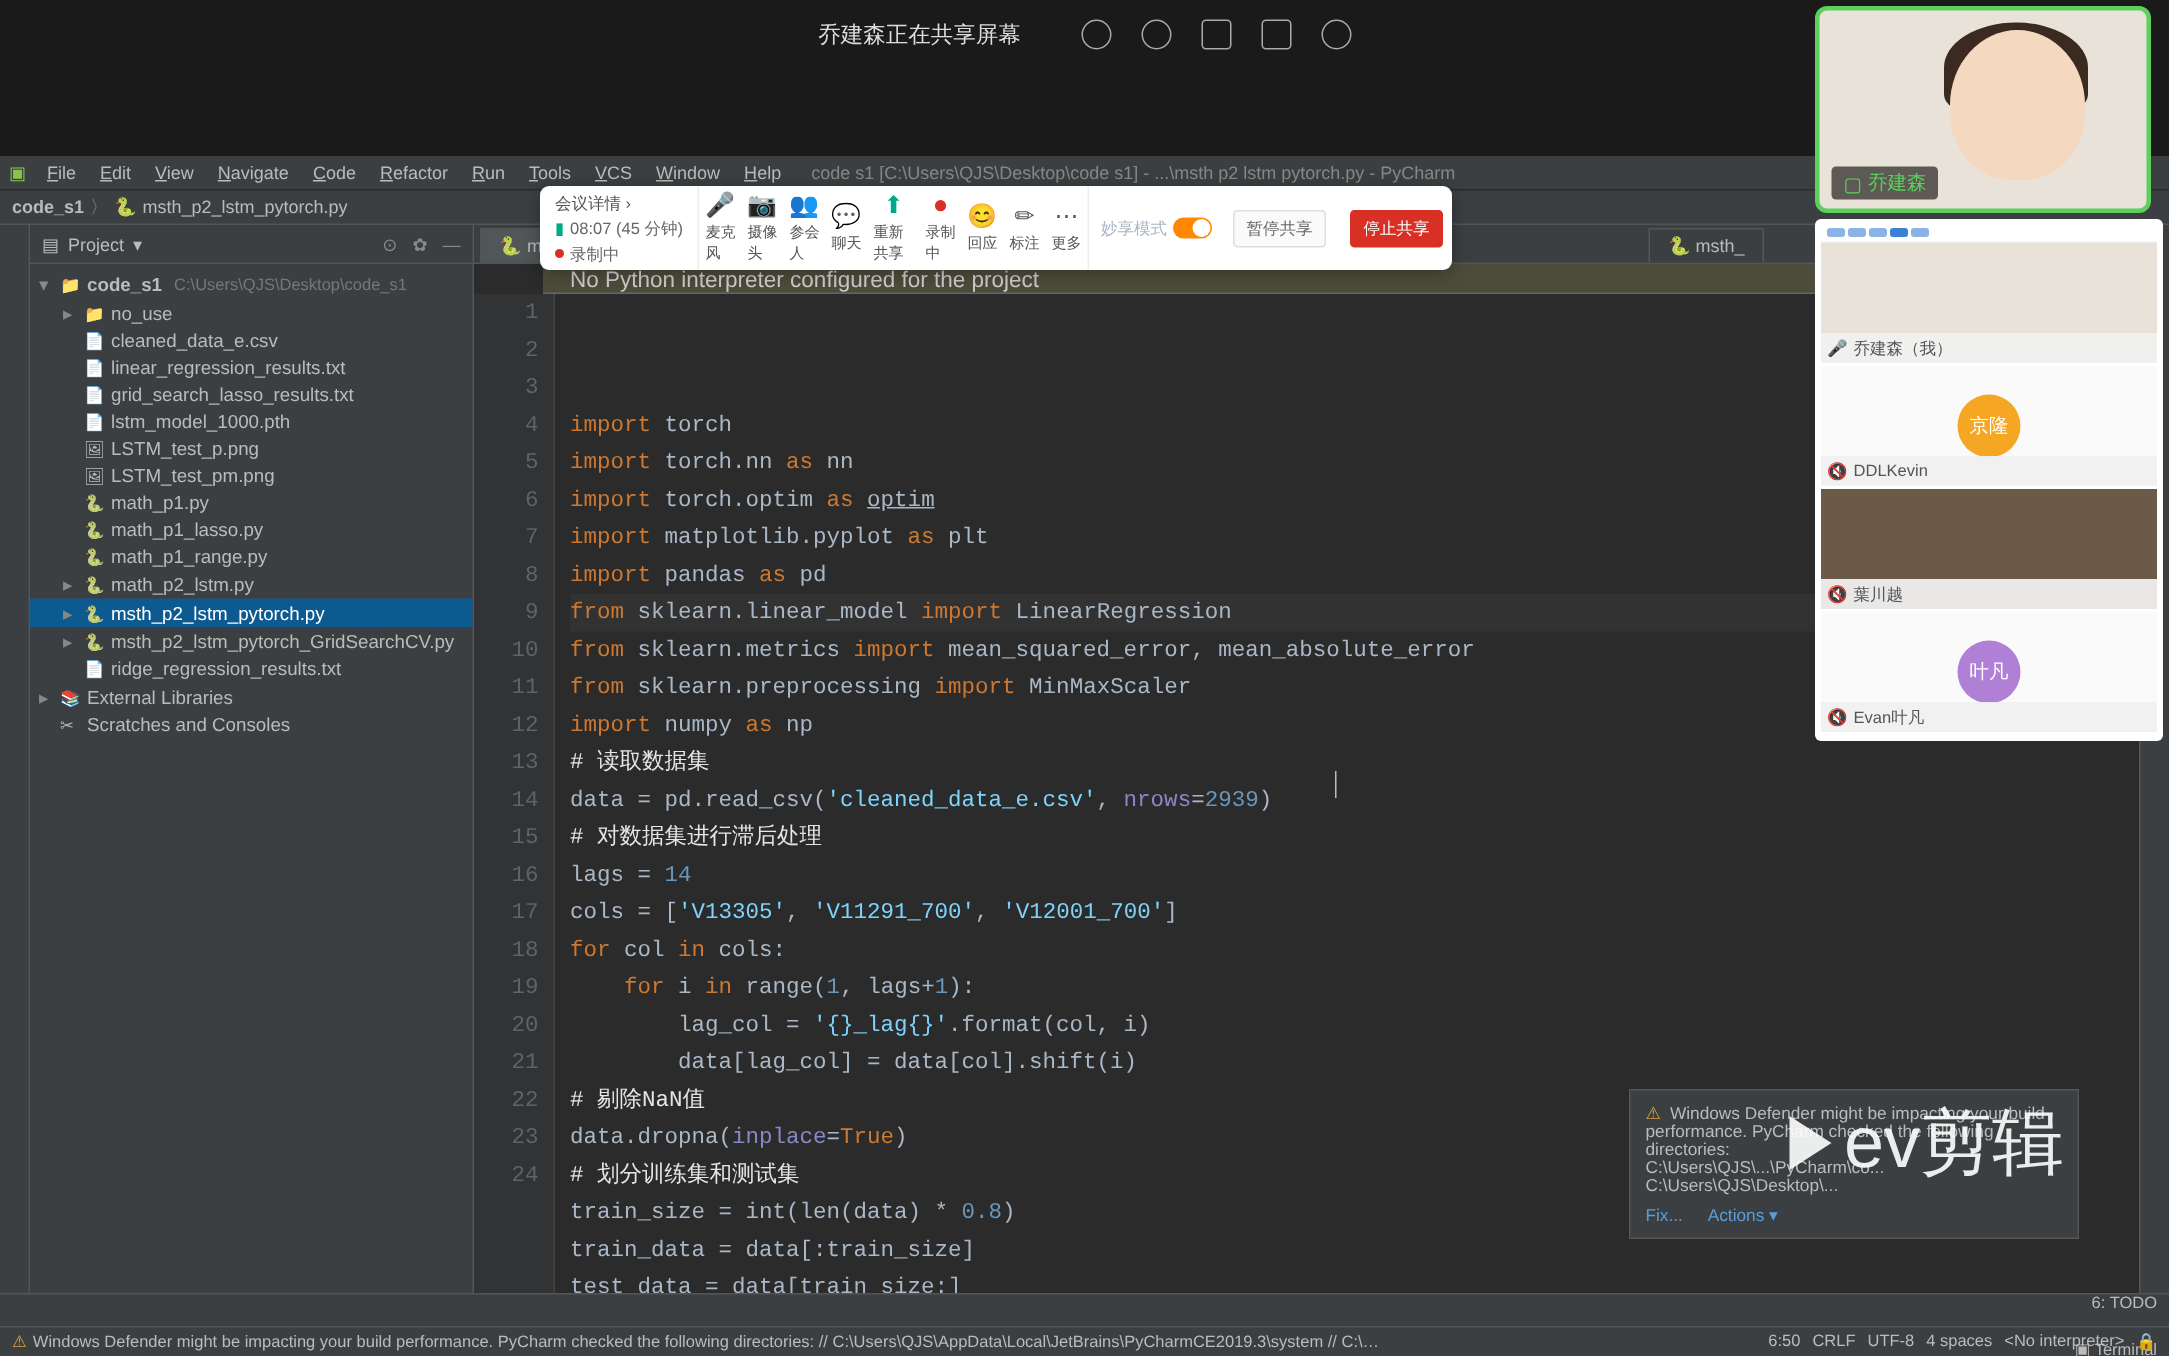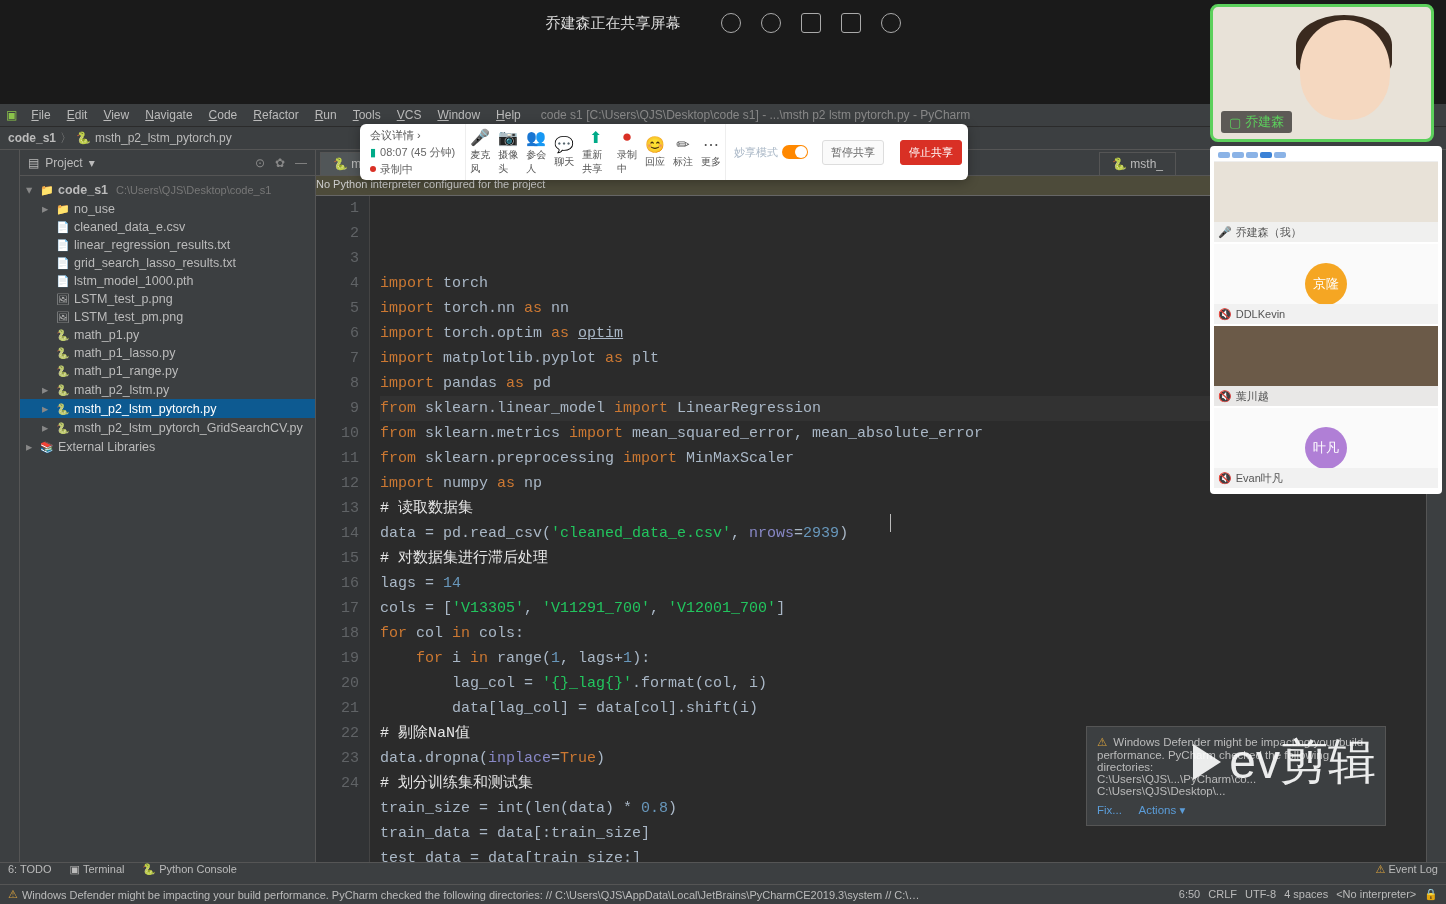--- a/index.html
+++ b/index.html
@@ -225,23 +225,24 @@
   border: 1px solid #555;
   border-bottom: none;
   background: #3c3f41;
   margin-right: 2px;
 }
 .editor-tab.active { background: #515658; }
 .interp-warn {
   height: 20px;
   background: #4d4b3a;
   color: #ccc;
-  font-size: 11px;
-  padding: 2px 0;
+  font-size: 15px;
+  padding: 2px 18px;
   border-bottom: 1px solid #666;
+  margin-left: 46px;
 }
 .code-wrap {
   flex: 1;
   display: flex;
   font-family: "Consolas", "Courier New", monospace;
   font-size: 15px;
   line-height: 25px;
   overflow: hidden;
 }
 .gutter {
@@ -255,21 +256,21 @@
 .code-body {
   flex: 1;
   padding-left: 10px;
   white-space: pre;
   color: #a9b7c6;
   position: relative;
 }
 .code-line { height: 25px; }
 .code-line.current { background: #323232; }
 .kw { color: #cc7832; }
-.str { color: #22c55e; }
+.str { color: #7dd3fc; }
 .num { color: #6897bb; }
 .cmt { color: #e5e5e5; }
 .cursor {
   position: absolute;
   width: 1px;
   height: 18px;
   background: #bbb;
 }
 
 .meeting-toolbar {
@@ -374,25 +375,26 @@
 }
 .notif .warn-ico { color: #d9a23d; margin-right: 6px; }
 .notif .actions { margin-top: 6px; }
 .notif .link { color: #5b9dd9; margin-right: 14px; cursor: pointer; }
 
 .bottom-tool {
   height: 22px;
   background: #3c3f41;
   border-top: 1px solid #555;
   display: flex;
-  align-items: flex-start;
+  align-items: flex-end;
   font-size: 11px;
   color: #bbb;
   padding: 0 8px;
   gap: 18px;
+  flex-direction: column;
 }
 .bottom-tool .right { margin-left: auto; display: flex; gap: 8px; align-items: center; }
 .status-bar {
   height: 20px;
   background: #3c3f41;
   border-top: 1px solid #555;
   display: flex;
   align-items: center;
   font-size: 11px;
   color: #bbb;
@@ -581,25 +583,35 @@
             <div class="tree-row d1 selected">
               <span class="chev">▸</span>
               <span class="fico py"></span>
               <span>msth_p2_lstm_pytorch.py</span>
             </div>
             <div class="tree-row d1">
               <span class="chev">▸</span>
               <span class="fico py"></span>
               <span>msth_p2_lstm_pytorch_GridSearchCV.py</span>
             </div>
+            <div class="tree-row d1">
+              <span class="chev"></span>
+              <span class="fico file"></span>
+              <span>ridge_regression_results.txt</span>
+            </div>
           </div>
         <div class="tree-row d0">
           <span class="chev">▸</span>
             <span class="fico lib"></span>
             <span>External Libraries</span>
+        </div>
+        <div class="tree-row d0">
+          <span class="chev"></span>
+            <span class="fico scratch"></span>
+            <span>Scratches and Consoles</span>
         </div>
       </div>
     </div>
 
     <div class="editor-area">
       <div class="editor-tabs">
         <div class="editor-tab active">
           <span class="fileico" style="color:#6aab73">🐍</span> <span>mat</span>
         </div>
         <div style="flex:1"></div>

